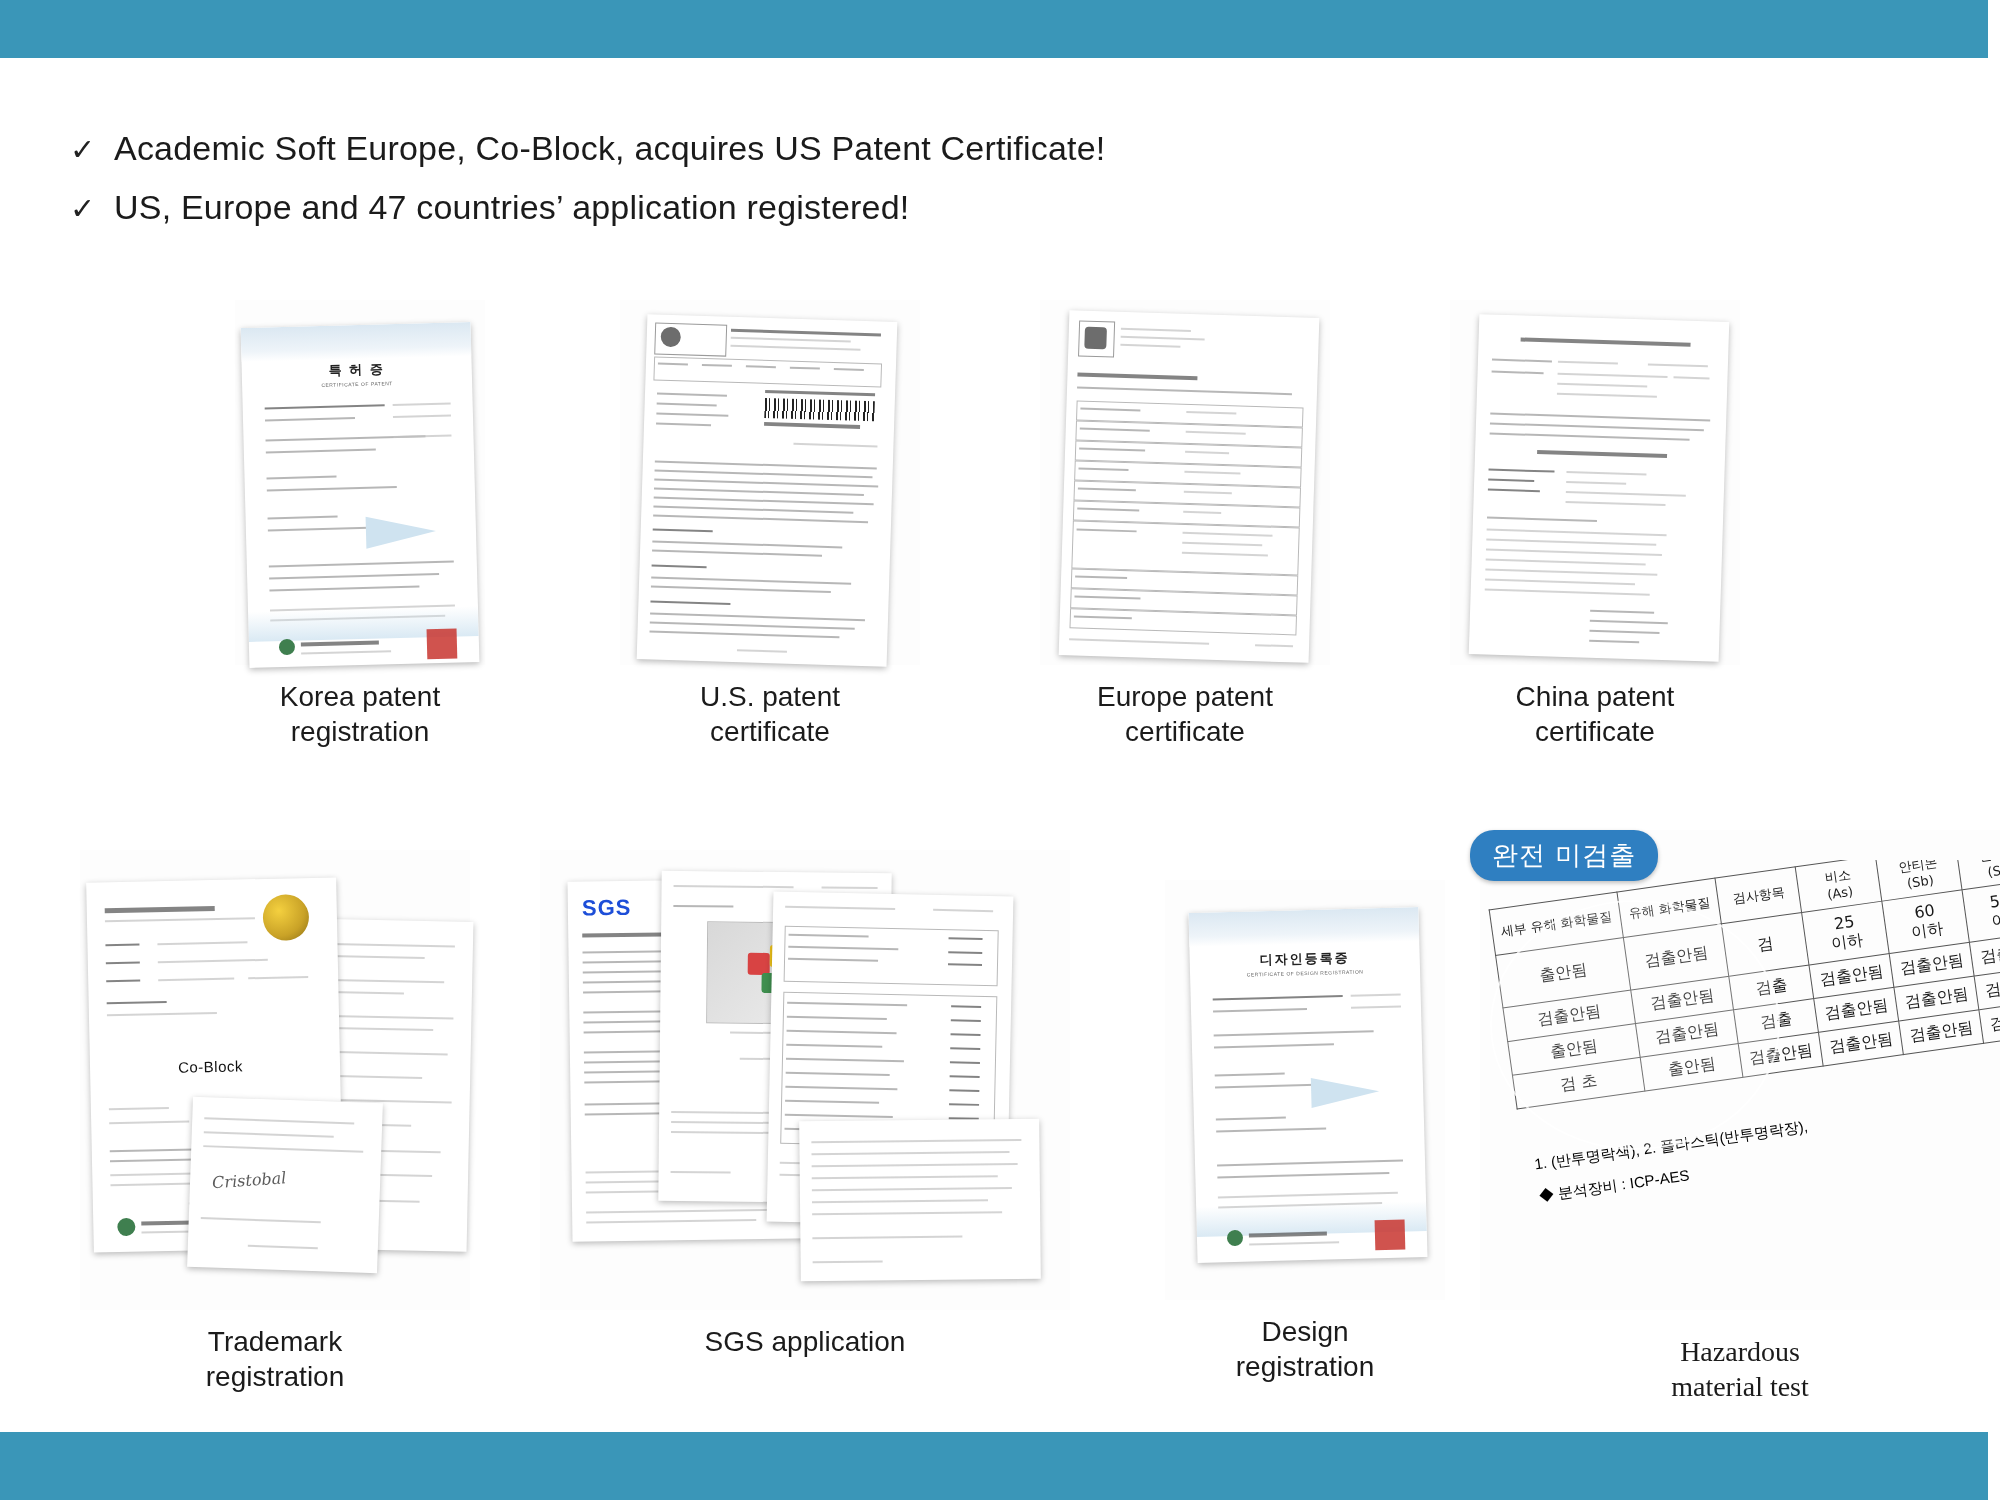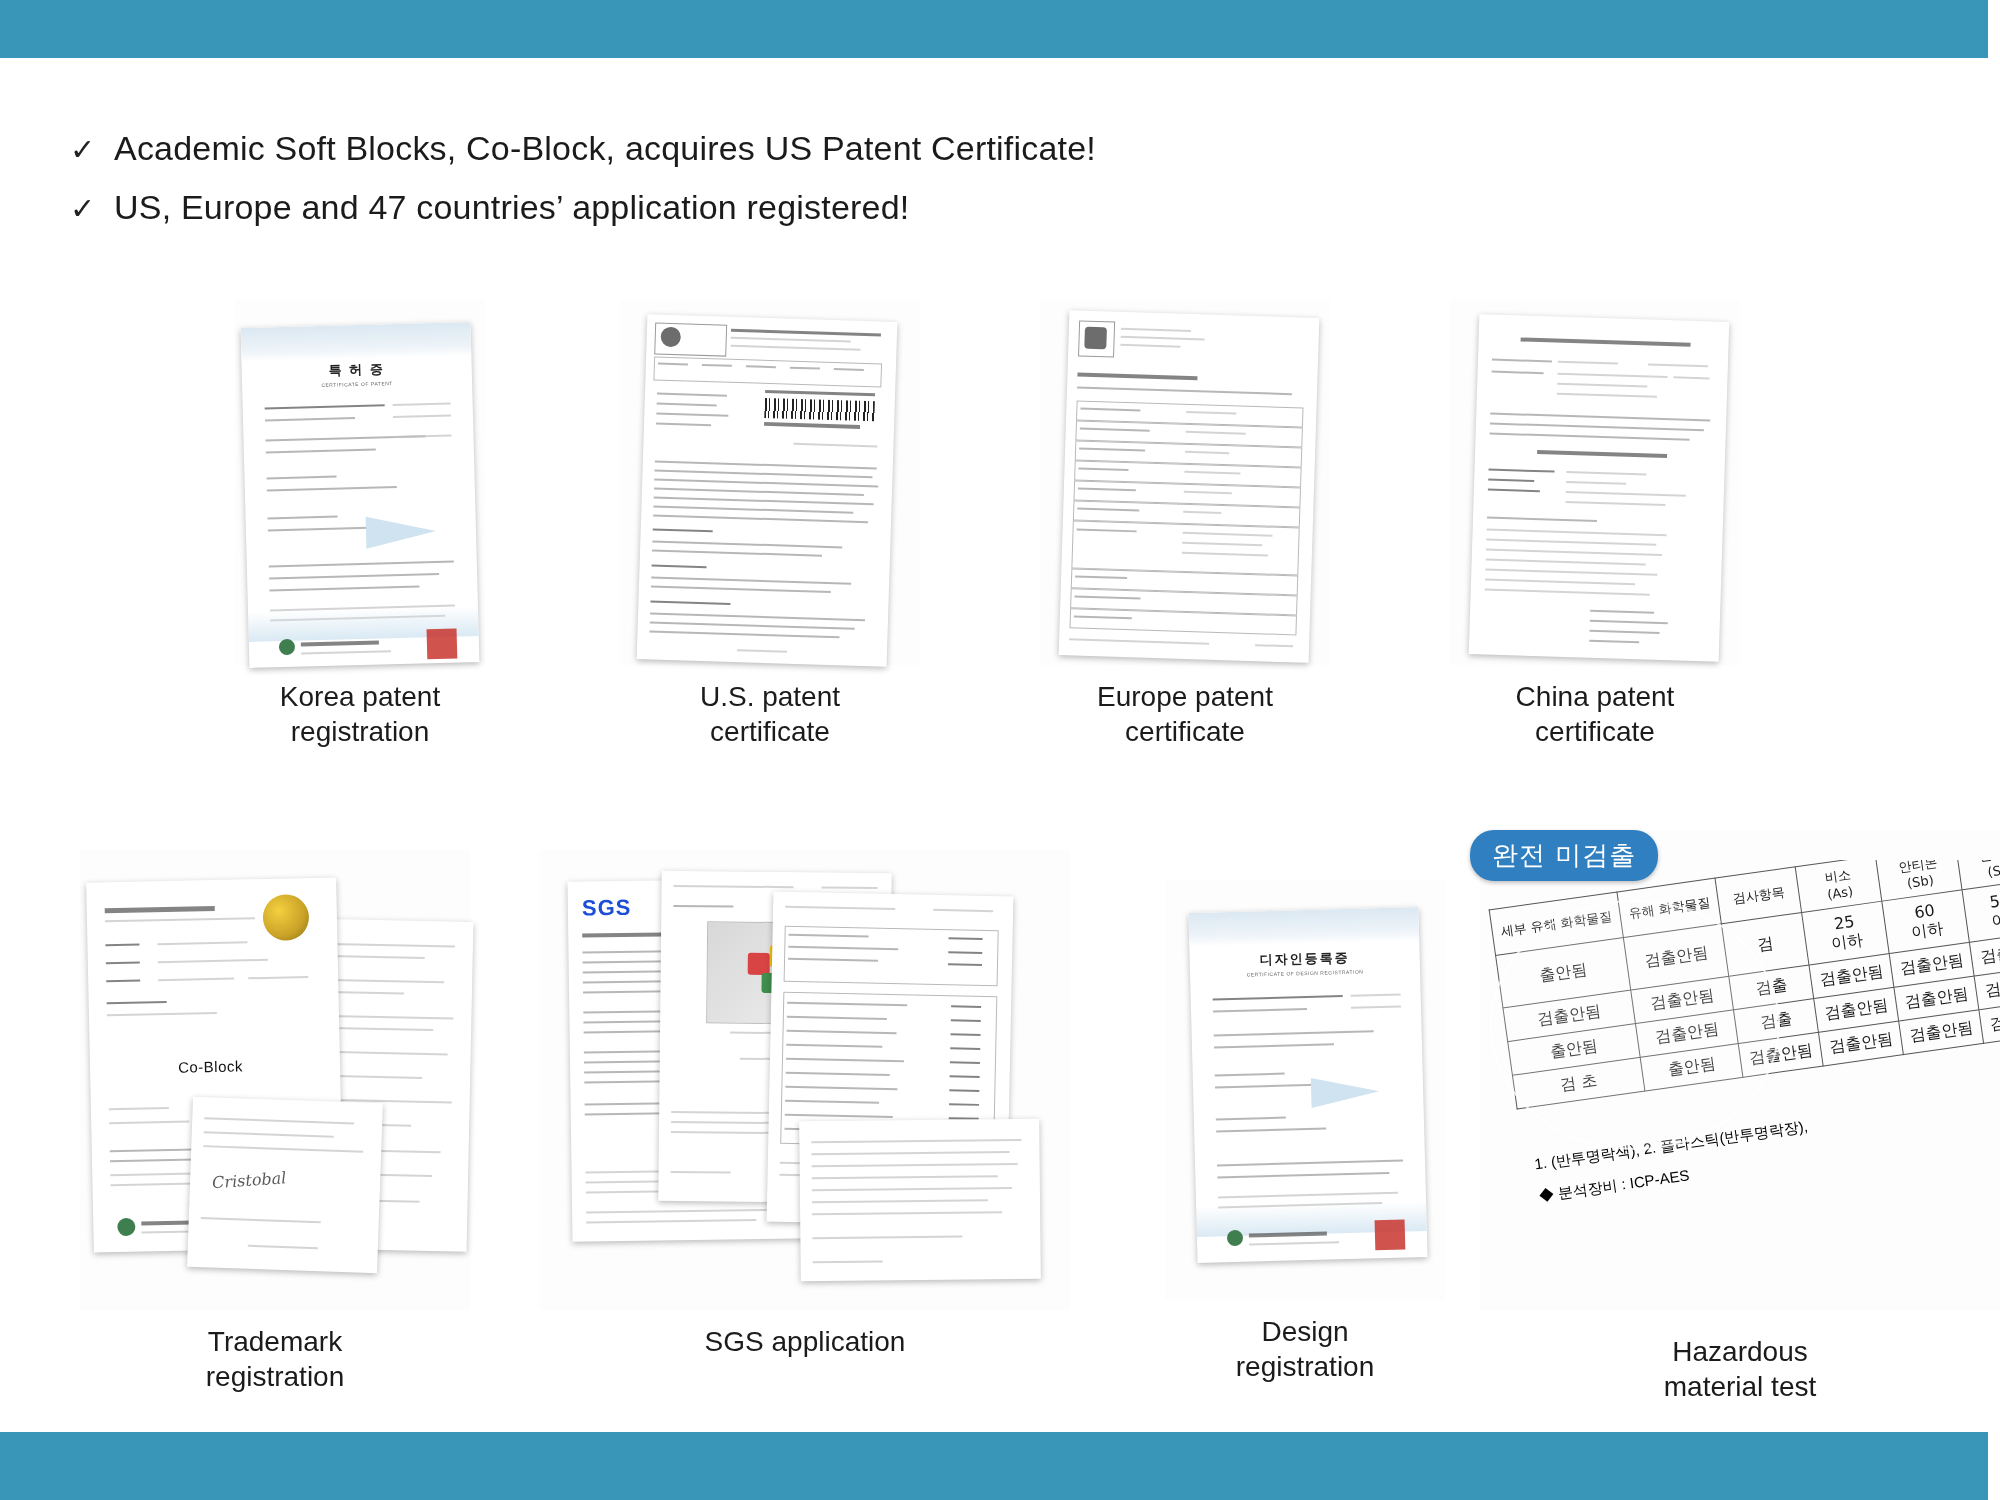--- a/index.html
+++ b/index.html
@@ -257,21 +257,21 @@
 
 <div class="slide">
 
   <div class="bar-top"></div>
   <div class="bar-bottom"></div>
   <div class="bar-right"></div>
 
   <div class="bullets">
     <div class="bullet-row">
       <span class="check">✓</span>
-      <span class="bullet-text">Academic Soft Blocks, Co-Block, acquires US Patent Certificate!</span>
+      <span class="bullet-text">Academic Soft Europe, Co-Block, acquires US Patent Certificate!</span>
     </div>
     <div class="bullet-row">
       <span class="check">✓</span>
       <span class="bullet-text">US, Europe and 47 countries’ application registered!</span>
     </div>
   </div>
 
   <div class="gallery">
 
     <div class="row" style="height:470px;">
@@ -684,18 +684,18 @@
                 </tr>
               </tbody>
                 </table>
               <div style="position:absolute;left:10px;top:250px;font-size:15px;white-space:nowrap;">1. (반투명락색),  2. 플라스틱(반투명락장),</div>
               <div style="position:absolute;left:10px;top:282px;font-size:15px;white-space:nowrap;">◆ 분석장비 : ICP-AES</div>
             </div>
             <div class="lens" style="left:10px;top:40px;width:290px;height:250px;"></div>
           </div>
           <div class="badge-blue" style="left:-10px;top:0;">완전 미검출</div>
         </div>
-        <div class="caption" style="margin-top:24px;">Hazardous
+        <div class="caption" style="margin-top:24px;font-family:Liberation Serif, serif;">Hazardous
 material test</div>
       </div>
     </div>
   </div>
 </div>
 
 </body></html>

